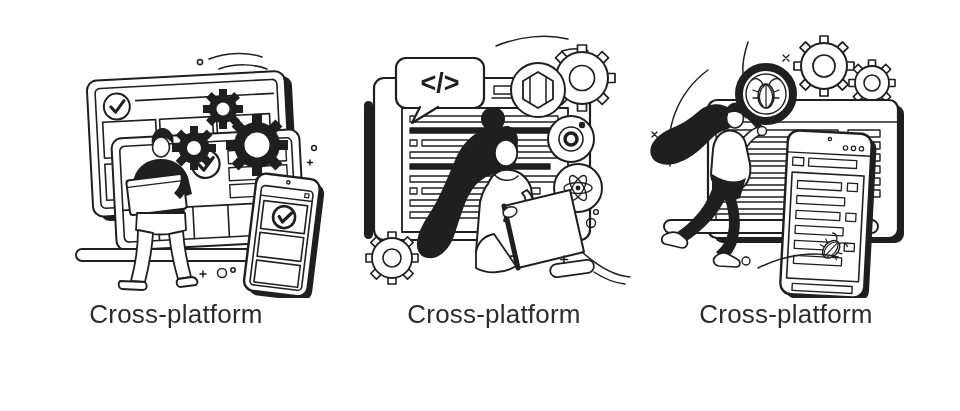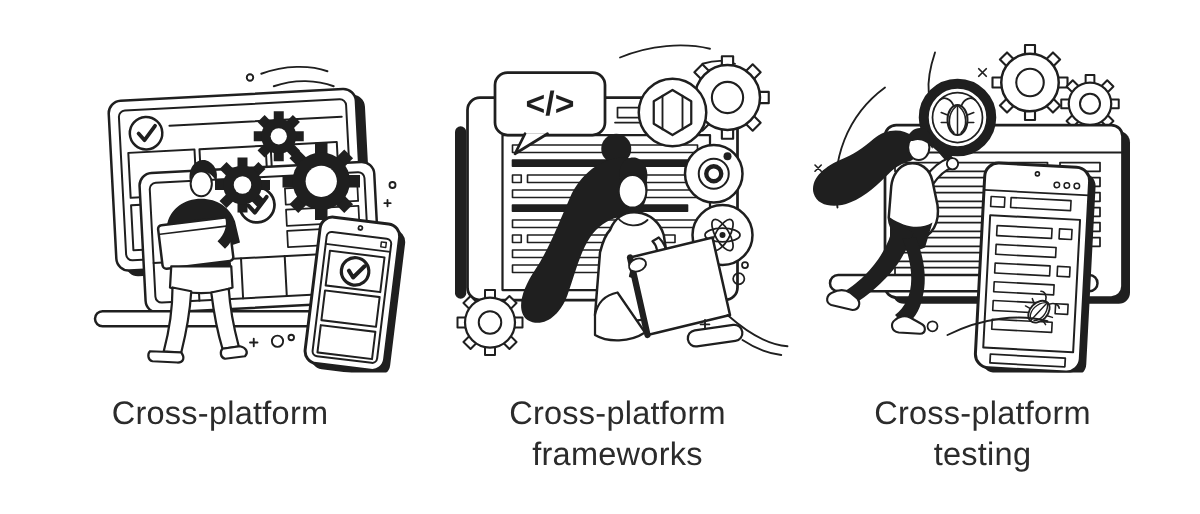--- a/index.html
+++ b/index.html
@@ -8,21 +8,21 @@
     background:var(--background,#ffffff);
     font-family:"Liberation Sans",sans-serif;
   }
   .canvas{display:flex;width:960px;height:411px;}
   .panel{
     width:320px;height:411px;margin:0;
     display:flex;flex-direction:column;align-items:center;
   }
   .panel svg{display:block;margin-top:6px;color:var(--ink,#1f1f1f);}
   .caption{
-    margin-top:16px;
+    margin-top:0;
     font-size:26px;line-height:33px;font-weight:400;
     color:var(--caption,#2b2b2b);
     text-align:center;letter-spacing:.2px;
   }
   .panel:nth-child(1){transform:translateX(16px);}
   .panel:nth-child(2){transform:translateX(14px);}
   .panel:nth-child(3){transform:translateX(-14px);}
 </style>
 </head>
 <body>
@@ -251,21 +251,20 @@
         </g>
         <path d="M220,250 v7 M216.5,253.5 h7" stroke-width="1.5"></path>
         <g>
           <path d="M238,246 C256,262 272,270 286,271" stroke-width="1.5"></path>
           <path d="M250,266 C262,274 272,277 281,278" stroke-width="1.5"></path>
         </g>
       </g>
     </svg>
     <figcaption class="caption">
       <span>Cross-platform</span><br>
-      <span>frameworks</span>
     </figcaption>
   </figure>
 
   <figure class="panel">
     <svg width="300" height="292" viewBox="0 0 300 292" role="img">
       <g stroke="currentColor" fill="none" stroke-width="2" stroke-linecap="round" stroke-linejoin="round">
 
         <g>
           <path d="M34,160 C28,122 42,86 72,64" stroke-width="1.5"></path>
           <path d="M112,36 C108,48 106,58 107,68" stroke-width="1.5"></path>
@@ -387,17 +386,16 @@
           <path fill="#ffffff" stroke-width="1.7" d="M30,228 C25,230 24,236 29,238 L46,242 C51,242 53,237 50,233 L44,228 C39,225 34,226 30,228 Z"></path>
           <path fill="#ffffff" stroke-width="1.7" d="M80,250 C76,253 77,259 83,260 L100,261 C105,261 105,255 101,253 L92,248 C88,246 83,247 80,250 Z"></path>
         </g>
 
         <circle cx="110" cy="255" r="4" stroke-width="1.4"></circle>
         <path d="M122,262 C150,248 180,245 202,251" stroke-width="1.5"></path>
       </g>
     </svg>
     <figcaption class="caption">
       <span>Cross-platform</span><br>
-      <span>testing</span>
     </figcaption>
   </figure>
 
 </div>
 
 </body></html>

